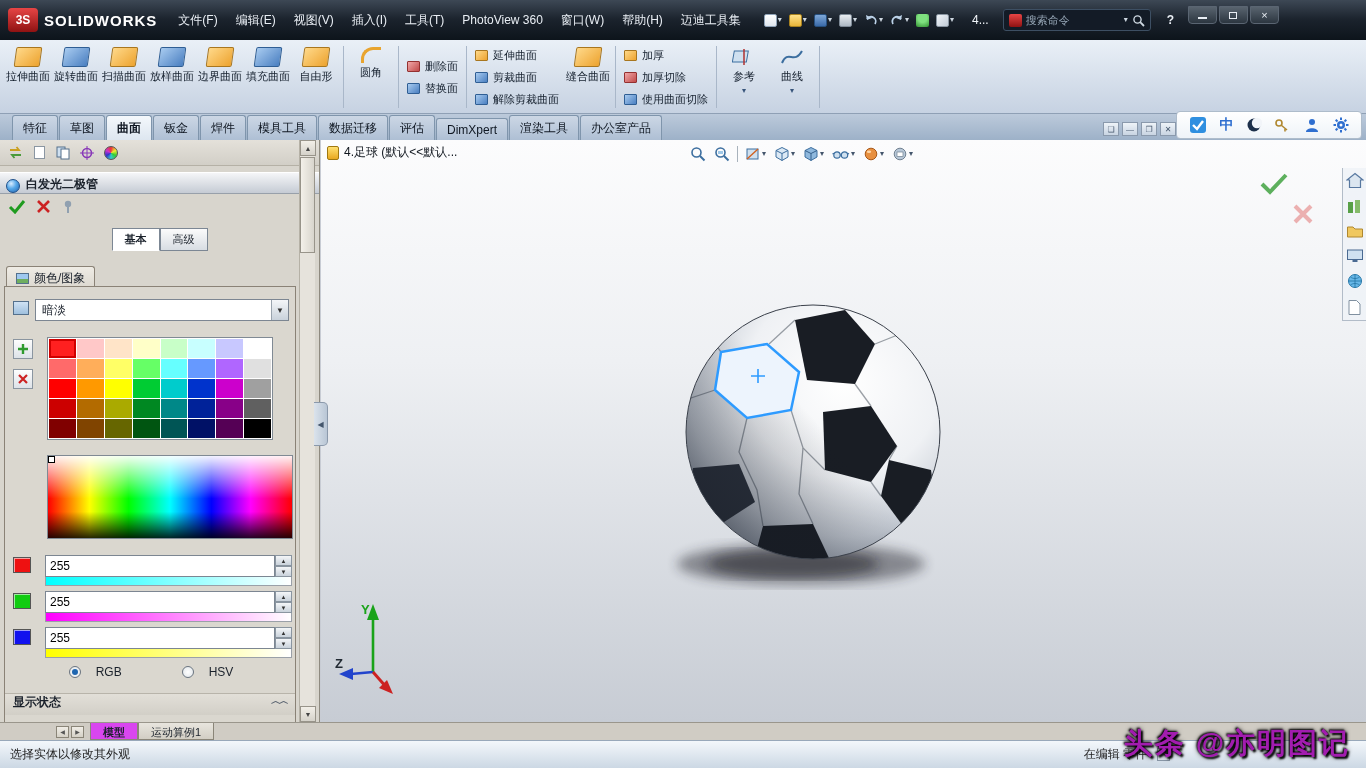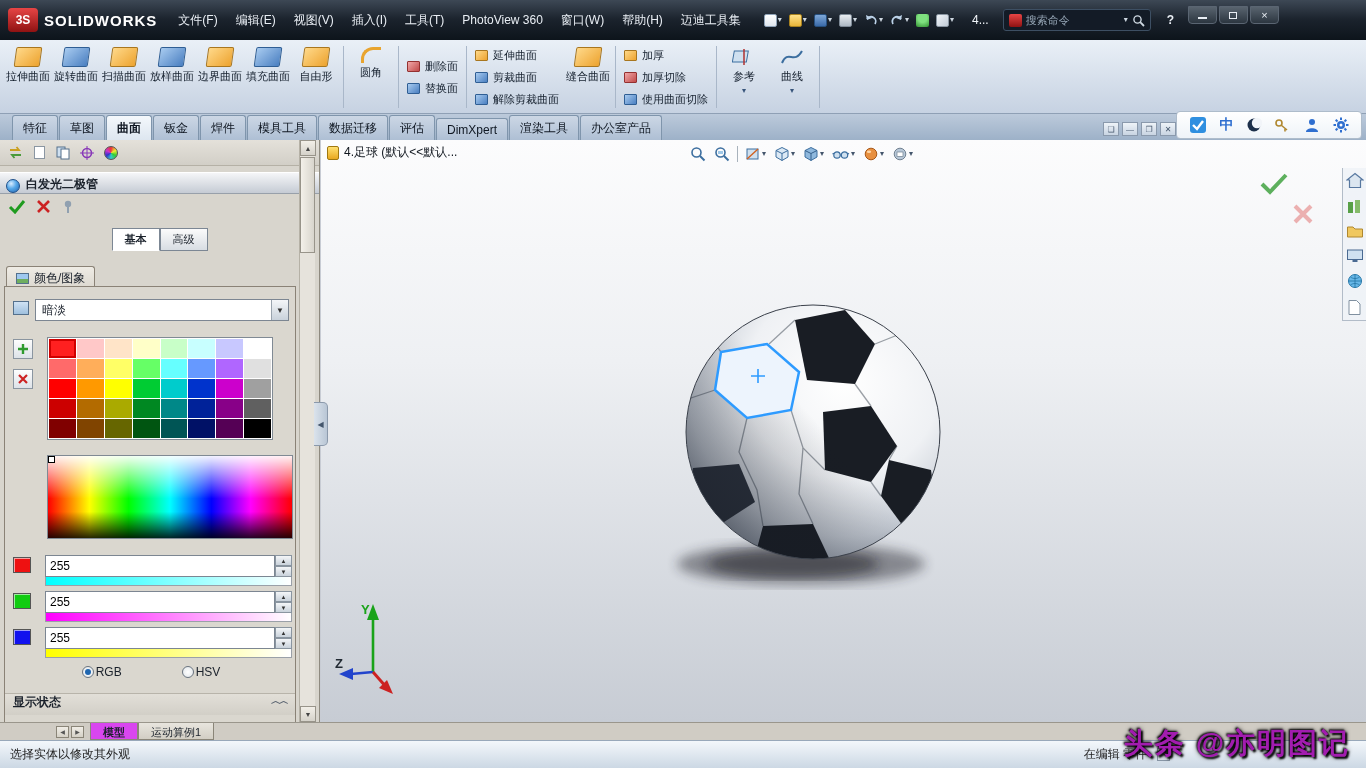--- a/index.html
+++ b/index.html
@@ -88,21 +88,21 @@
 .spectrum::before{content:"";position:absolute;inset:0;background:linear-gradient(to bottom,rgba(255,255,255,.95),rgba(255,255,255,0) 52%)}
 .spectrum::after{content:"";position:absolute;inset:0;background:linear-gradient(to bottom,rgba(0,0,0,0) 68%,rgba(0,0,0,.85))}
 .spec-marker{position:absolute;left:0px;top:0px;width:7px;height:7px;border:1px solid #000;background:#fff;z-index:2}
 .numrow{position:absolute;left:0;width:292px;height:38px}
 .chan-swatch{position:absolute;left:8px;top:2px;width:18px;height:16px;border:1px solid #555;box-shadow:inset 1px 1px 0 rgba(255,255,255,.6)}
 .numinput{position:absolute;left:40px;top:0;width:230px;height:22px;border:1px solid #7c8692;background:#fff;font-size:12px;padding:0 4px;font-family:"Liberation Sans",sans-serif}
 .spin{position:absolute;left:270px;top:0;width:17px;height:22px;display:flex;flex-direction:column}
 .spin span{flex:1;border:1px solid #8a95a0;background:linear-gradient(#f4f6f8,#c9d2db);font-size:6px;display:flex;align-items:center;justify-content:center;color:#333}
 .strip{position:absolute;left:40px;top:22px;width:247px;height:9px;border:1px solid #9aa0a8;border-top:none}
 .radios{position:absolute;left:0;top:378px;width:292px;display:flex;justify-content:center;gap:60px;font-size:12px}
-.radio{display:flex;align-items:center;gap:2px}
+.radio{display:flex;align-items:center;gap:15px}
 .rdot{width:12px;height:12px;border-radius:50%;border:1px solid #6a7480;background:radial-gradient(#fff,#dfe4e8)}
 .rdot.on::after{content:"";display:block;width:6px;height:6px;border-radius:50%;background:#1f66b0;margin:2px}
 .disp-state{position:absolute;left:0;top:406px;width:290px;height:22px;border-top:1px solid #b8b4aa;display:flex;align-items:flex-start;padding:0 8px;font-weight:bold;background:linear-gradient(#e2dfd8,#d2cfc7)}
 .chev{margin-left:auto;color:#5a6470;font-size:10px;letter-spacing:-2px}
 .pscroll{position:absolute;right:4px;top:0;width:16px;height:582px;background:#e6e3dc;border-left:1px solid #b5b1a6}
 .sbtn{position:absolute;left:0;width:16px;height:16px;border:1px solid #98948a;background:linear-gradient(#f2efe8,#d5d2ca);font-size:7px;display:flex;align-items:center;justify-content:center;color:#444}
 .sthumb{position:absolute;left:0;top:17px;width:15px;height:96px;border:1px solid #98948a;background:linear-gradient(90deg,#f4f1ea,#d8d5cd)}
 .splitter-tab{position:absolute;left:314px;top:262px;width:14px;height:44px;background:linear-gradient(90deg,#dbe3ec,#b9c6d5);border:1px solid #8b99ab;border-left:none;border-radius:0 5px 5px 0;display:flex;align-items:center;justify-content:center;font-size:8px;color:#44566c;z-index:5}
 
 

